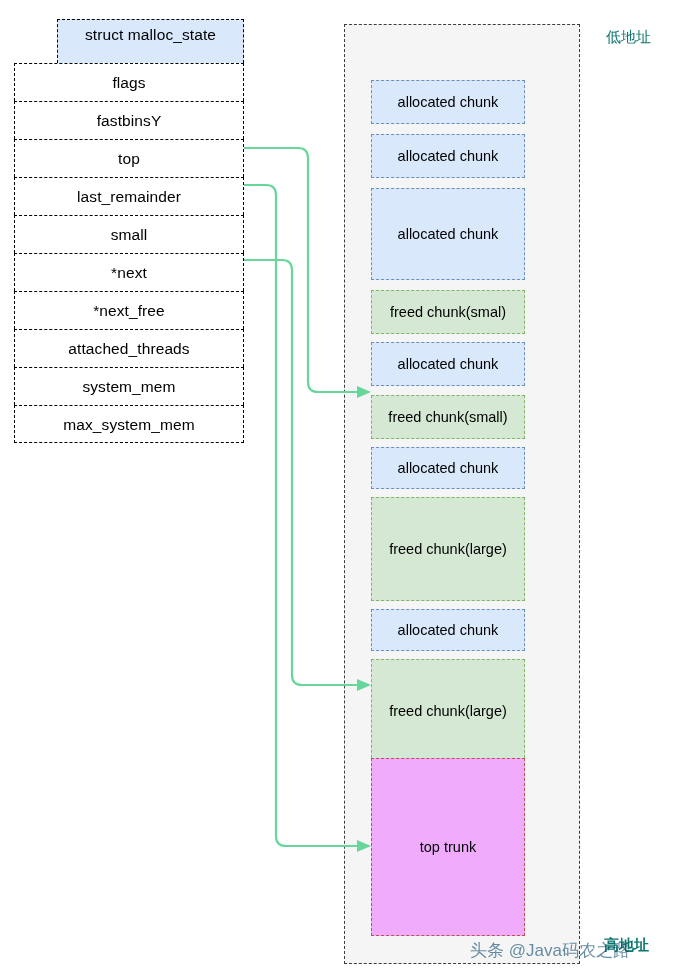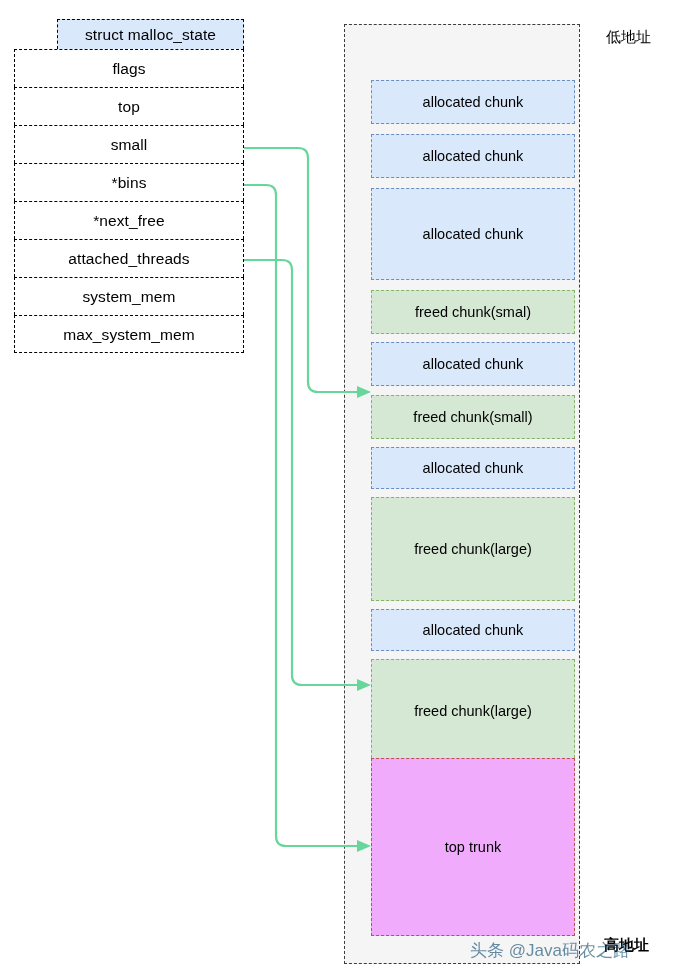--- a/index.html
+++ b/index.html
@@ -37,40 +37,40 @@
     text-align: center;
     font-size: 15.5px;
     color: #000000;
     background: #ffffff;
     letter-spacing: .1px;
   }
   .struct-row.last { border-bottom: 1.6px dashed #000000; }
   .struct-row.header {
     background: #dae8fc;
     border-color: #000000;
-    height: 30px;
+    height: 44px;
     line-height: 29px;
     margin-left: 43px;
   }
 
   
   #heap-container {
     position: absolute;
     left: 344px;
     top: 24px;
     width: 236px;
     height: 940px;
     box-sizing: border-box;
     border: 1.8px dashed #3c3c3c;
     background: #f5f5f5;
   }
   .chunk {
     position: absolute;
     left: 26px;
-    width: 204px;
+    width: 154px;
     box-sizing: border-box;
     display: flex;
     align-items: center;
     justify-content: center;
     font-size: 14.5px;
     color: #000000;
     text-align: left;
   }
   .chunk.allocated {
     background: #dae8fc;
@@ -82,21 +82,21 @@
   }
   .chunk.top {
     background: #f0abfc;
     border: 1.6px dashed #b85450;
   }
 
   
   .addr-label {
     position: absolute;
     font-size: 15px;
-    color: #000000;
+    color: #0f766e;
     white-space: nowrap;
     font-family: "DejaVu Sans", sans-serif;
   }
   #label-low  { left: 606px; top: 28px; }
   #label-high { left: 604px; top: 936px; font-weight: bold; }
 
   
   #watermark {
     position: absolute;
     left: 470px;
@@ -125,23 +125,25 @@
   #connectors polygon { fill: #67d69a; }
 </style>
 </head>
 <body>
 
 <div id="canvas">
 
   <div id="struct-table">
     <div class="struct-row header">struct malloc_state</div>
     <div class="struct-row">flags</div>
+    <div class="struct-row">fastbinsY</div>
     <div class="struct-row">top</div>
+    <div class="struct-row">last_remainder</div>
     <div class="struct-row">small</div>
-    <div class="struct-row">*bins</div>
+    <div class="struct-row">*next</div>
     <div class="struct-row">*next_free</div>
     <div class="struct-row">attached_threads</div>
     <div class="struct-row">system_mem</div>
     <div class="struct-row last">max_system_mem</div>
   </div>
 
   <div id="heap-container">
     <div class="chunk allocated" style="top:55px;height:44px">allocated chunk</div>
     <div class="chunk allocated" style="top:109px;height:44px">allocated chunk</div>
     <div class="chunk allocated" style="top:163px;height:92px">allocated chunk</div>

